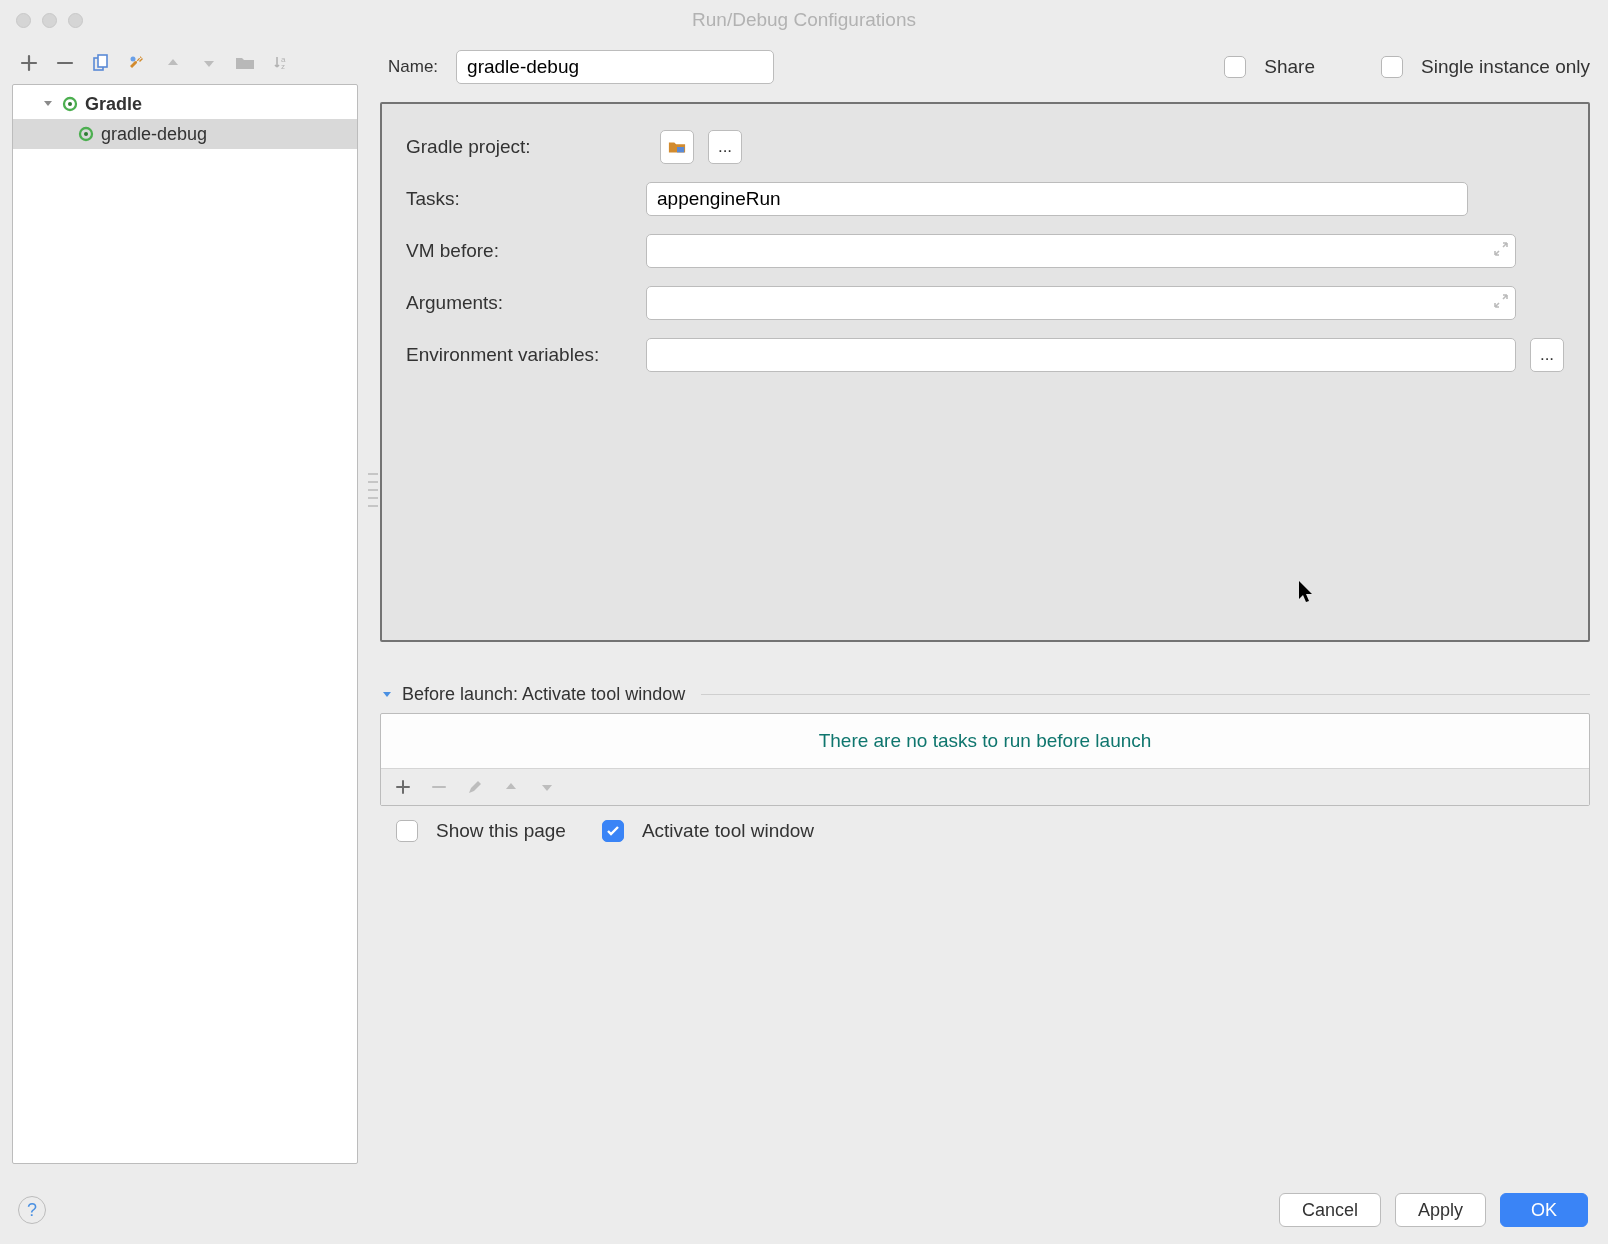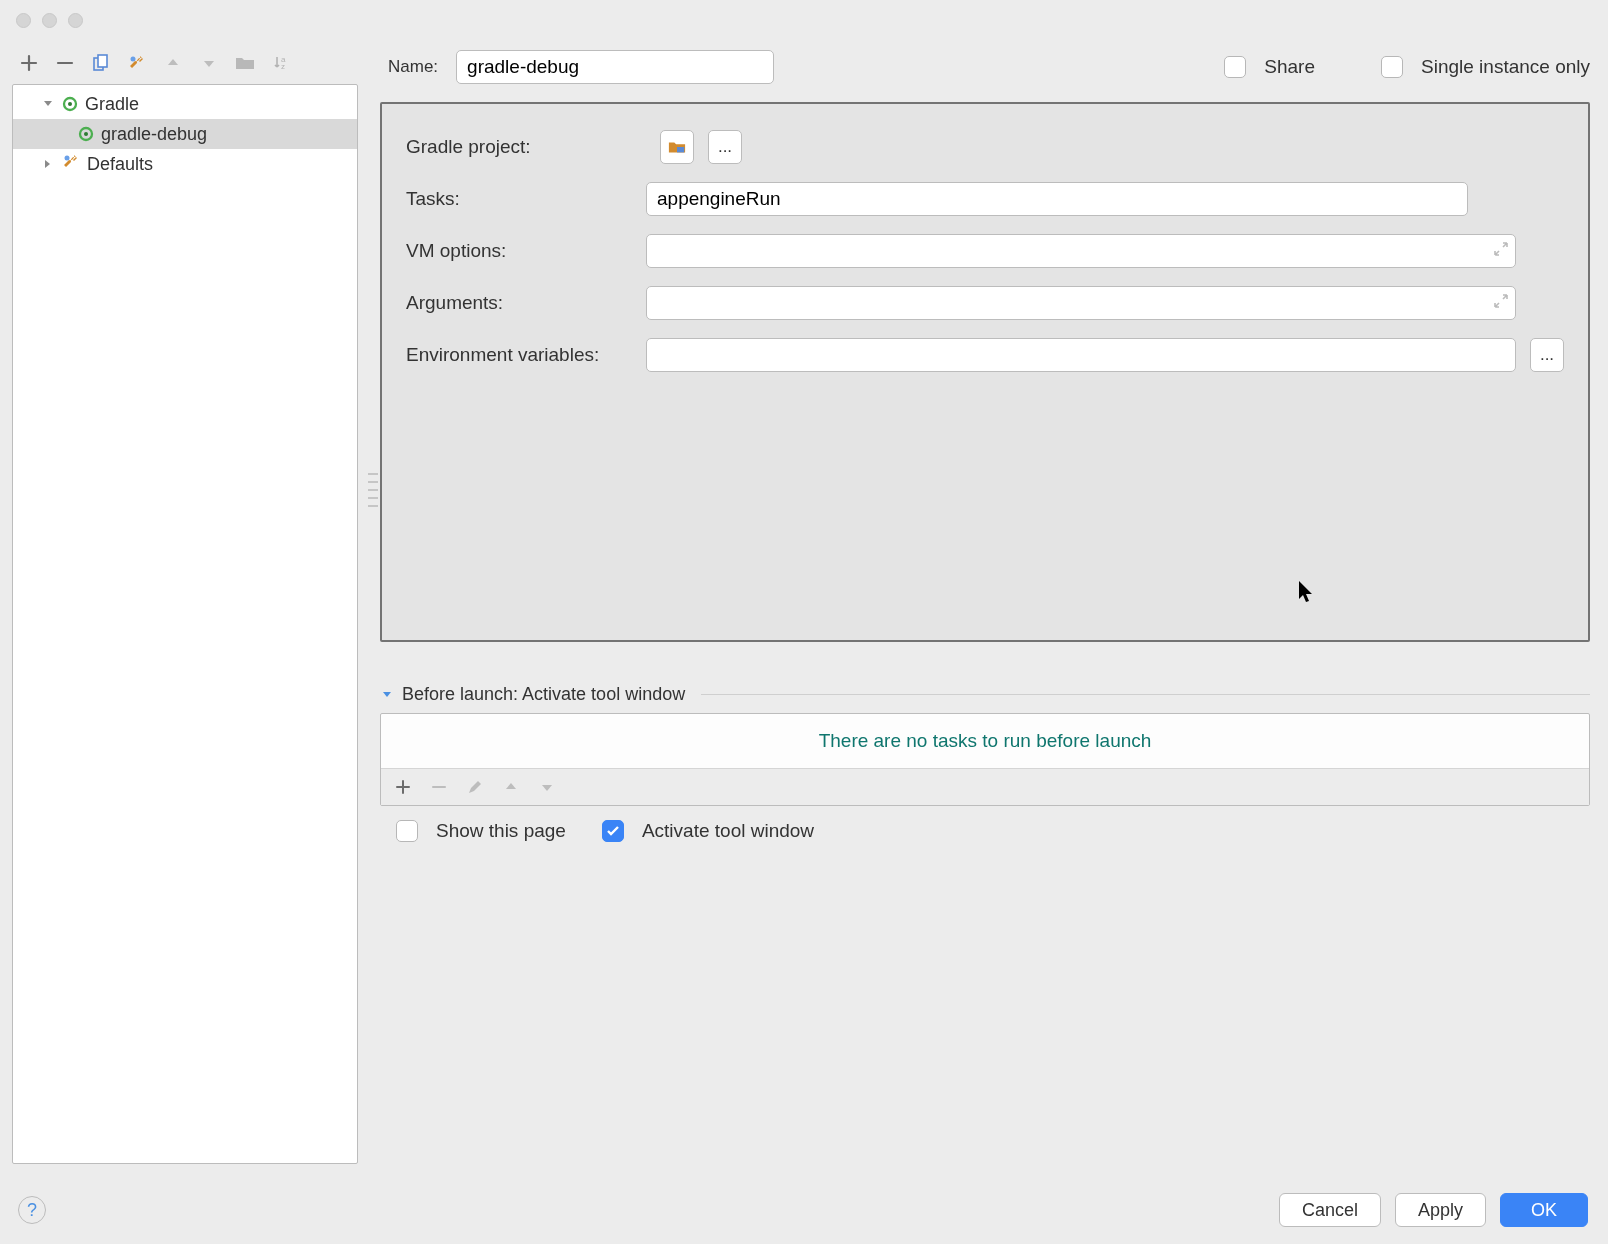--- a/index.html
+++ b/index.html
@@ -41,21 +41,21 @@
   border-radius: 2px;
   overflow: auto;
   padding-top: 4px;
 }
 .tree-row { display: flex; align-items: center; height: 30px; padding-left: 8px; gap: 6px; }
 .tree-row.selected { background: #d9d9d9; }
 .tree-row.indent1 { padding-left: 28px; }
 .tree-row.indent2 { padding-left: 64px; }
 .disclosure { width: 14px; height: 14px; display: inline-flex; align-items: center; justify-content: center; color: #8a8a8a; }
 .tree-label { font-size: 18px; }
-.tree-label.bold { font-weight: 400; }
+.tree-label.bold { font-weight: 700; }
 
 .gradle-icon { width: 18px; height: 18px; display:inline-flex; align-items:center; justify-content:center; }
 
 .main {
   flex: 1;
   padding: 10px 18px 0 10px;
   display: flex;
   flex-direction: column;
   position: relative;
 }
@@ -132,20 +132,21 @@
 </style>
 </head>
 <body>
 
 <div class="titlebar">
   <div class="traffic-lights">
     <div class="traffic-light"></div>
     <div class="traffic-light"></div>
     <div class="traffic-light"></div>
   </div>
+  <div class="title-text">Run/Debug Configurations</div>
 </div>
 
 <div class="window-body">
   <div class="sidebar">
     <div class="sidebar-toolbar">
       <span class="tb-btn">
         <svg width="18" height="18" viewBox="0 0 18 18">
             <path d="M9 2v14M2 9h14" stroke="#6c6c6c" stroke-width="2.2" stroke-linecap="round"></path>
           </svg>
       </span>
@@ -205,34 +206,20 @@
         <span class="tree-label bold">Gradle</span>
       </div>
       <div class="tree-row indent2 selected">
         <span class="gradle-icon">
           <svg width="18" height="18" viewBox="0 0 18 18">
               <circle cx="9" cy="9" r="6" fill="none" stroke="#4caf50" stroke-width="2.3"></circle>
               <circle cx="9" cy="9" r="2" fill="#2e7d32"></circle>
             </svg>
         </span>
         <span class="tree-label">gradle-debug</span>
-      </div>
-      <div class="tree-row indent1">
-        <span class="disclosure">
-          <svg width="10" height="10" viewBox="0 0 10 10">
-              <path d="M2 1l5 4-5 4z" fill="#8a8a8a"></path>
-            </svg>
-        </span>
-        <span class="wrench-icon">
-          <svg viewBox="0 0 20 20" width="18" height="18">
-              <path d="M13 3a4 4 0 0 1-5 5L3 13l2 2 5-5a4 4 0 0 1 5-5l-3 3 1 1 3-3z" fill="#d28b2e"></path>
-              <circle cx="6" cy="6" r="2.5" fill="#6aa0e8"></circle>
-            </svg>
-        </span>
-        <span class="tree-label bold">Defaults</span>
       </div>
     </div>
   </div>
 
   <div class="main">
     <div class="name-row">
       <span class="name-label">Name:</span>
       <input class="name-input" value="gradle-debug" style="">
       <div class="name-spacer"></div>
       <label class="chk-row">
@@ -265,21 +252,21 @@
 
       <div class="form-row">
         <div class="form-label">Tasks:</div>
         <div class="input-wrap">
           <input class="form-input" value="appengineRun" style="">
         </div>
         <div style="width:96px"></div>
       </div>
 
       <div class="form-row">
-        <div class="form-label">VM options:</div>
+        <div class="form-label">VM before:</div>
         <div class="input-wrap">
           <input class="form-input" value="" style="">
           <span class="inline-end-icon">
             <svg width="14" height="14" viewBox="0 0 14 14">
                 <path d="M1 13L5 9M1 13v-4M1 13h4M13 1L9 5M13 1v4M13 1h-4" stroke="#bbb" stroke-width="1.6" fill="none"></path>
               </svg>
           </span>
         </div>
         <div style="width:48px"></div>
       </div>

